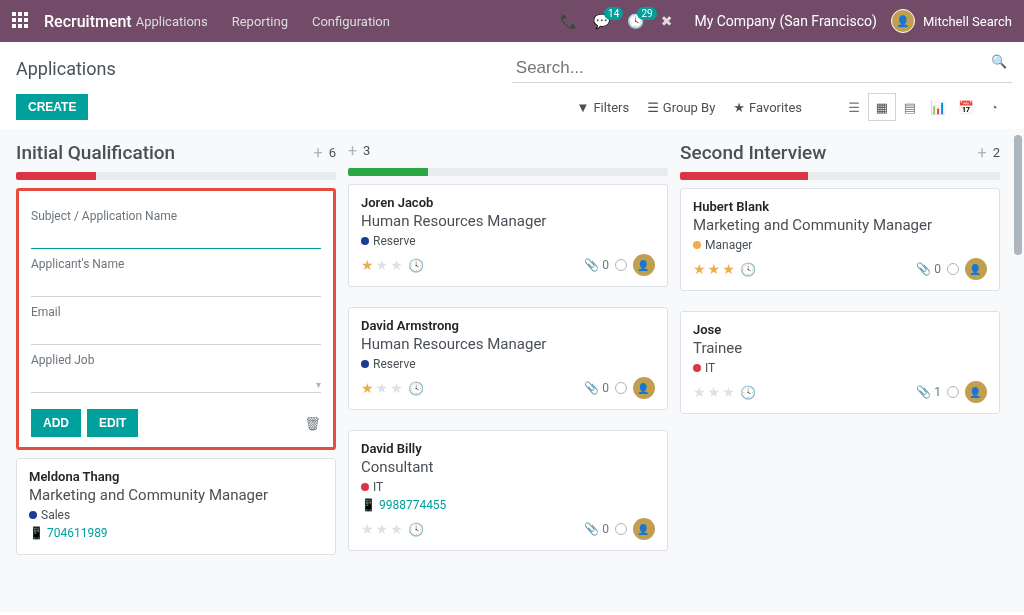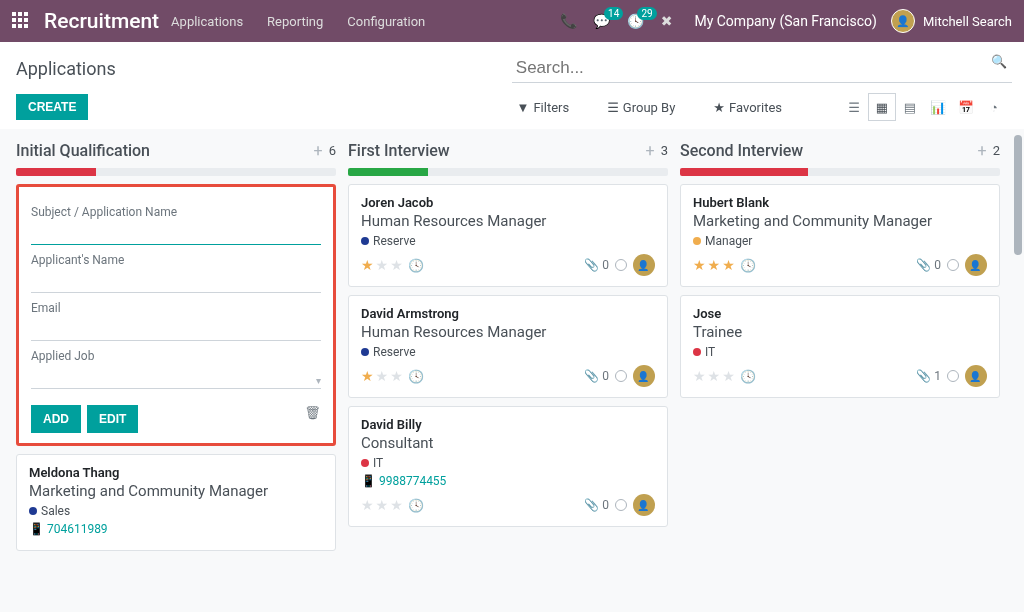--- a/index.html
+++ b/index.html
@@ -2,58 +2,58 @@
 <html><head>
 <meta charset="utf-8">
 <style>
 * { box-sizing: border-box; margin: 0; padding: 0; }
 body { font-family: -apple-system, BlinkMacSystemFont, "Segoe UI", Roboto, sans-serif; font-size: 13px; color: #212529; background: #fff; width: 1024px; height: 615px; overflow: hidden; position: relative; }
 
 
 .topnav { background: #714b67; height: 42px; display: flex; align-items: center; padding: 0 12px; color: #fff; }
 .topnav .apps-icon { width: 18px; height: 18px; display: grid; grid-template-columns: repeat(3,4px); grid-template-rows: repeat(3,4px); gap: 2px; margin-right: 14px; cursor: pointer; }
 .topnav .apps-icon span { background: #fff; }
-.topnav .brand { font-size: 21px; font-weight: 500; margin-right: 12px; }
+.topnav .brand { font-size: 16px; font-weight: 500; margin-right: 4px; }
 .topnav .nav-item { font-size: 13px; margin-right: 24px; color: #ddd; cursor: pointer; }
 .topnav .spacer { flex: 1; }
 .topnav .icon-btn { margin: 0 8px; color: #ddd; cursor: pointer; position: relative; font-size: 14px; }
 .topnav .badge { position: absolute; top: -6px; right: -12px; background: #00a09d; color: #fff; font-size: 10px; padding: 1px 4px; border-radius: 8px; }
 .topnav .company { font-size: 14px; margin: 0 14px; cursor: pointer; }
 .topnav .user { display: flex; align-items: center; gap: 8px; cursor: pointer; }
 .topnav .avatar { width: 24px; height: 24px; border-radius: 50%; background: #c0a050; border: 1px solid #fff; display: flex; align-items: center; justify-content: center; font-size: 11px; }
 
 
 .controlbar { padding: 12px 16px 8px; }
 .controlbar .row1 { display: flex; align-items: center; }
 .controlbar .title { font-size: 18px; color: #495057; }
 .controlbar .search-wrap { flex: 1; display: flex; justify-content: flex-end; }
 .controlbar .search { width: 500px; border: none; border-bottom: 1px solid #ced4da; padding: 4px 24px 4px 4px; font-size: 17px; outline: none; color: #495057; }
 .controlbar .search-icon { margin-left: -20px; color: #6c757d; cursor: pointer; }
-.controlbar .row2 { display: flex; align-items: center; margin-top: 10px; gap: 20px; }
+.controlbar .row2 { display: flex; align-items: center; margin-top: 10px; }
 .create-btn { background: #00a09d; color: #fff; border: none; padding: 6px 12px; font-size: 12px; font-weight: 600; cursor: pointer; }
 .controlbar .row2 .spacer { flex: 1; }
 .filter-btn { color: #495057; font-size: 13px; margin-right: 18px; cursor: pointer; display: inline-flex; align-items: center; gap: 4px; }
 .view-switch { display: flex; gap: 0; margin-left: 20px; }
 .view-switch .v { width: 28px; height: 28px; border: 1px solid transparent; display: flex; align-items: center; justify-content: center; color: #6c757d; cursor: pointer; }
 .view-switch .v.active { border-color: #ced4da; background: #fff; color: #495057; }
 
 
 .kanban-area { padding: 8px 16px; display: flex; gap: 12px; height: calc(100% - 42px - 90px); overflow: hidden; background: #f8f9fa; }
 .kanban-col { width: 320px; flex-shrink: 0; }
 .col-head { display: flex; align-items: center; padding: 4px 0; }
-.col-title { font-size: 16px; color: #495057; font-weight: 500; flex: 1; }
+.col-title { font-size: 19px; color: #495057; font-weight: 500; flex: 1; }
 .col-add { color: #adb5bd; cursor: pointer; font-size: 16px; margin-right: 6px; }
 .col-count { color: #495057; font-size: 13px; }
 .col-prog { display: flex; height: 8px; margin: 4px 0 8px; border-radius: 2px; overflow: hidden; }
 .col-prog .seg { height: 100%; }
 .col-prog .g { background: #28a745; }
 .col-prog .r { background: #dc3545; }
 .col-prog .e { background: #e9ecef; }
 
-.card { background: #fff; border: 1px solid #dee2e6; border-radius: 3px; padding: 10px 12px; margin-bottom: 8px; }
+.card { background: #fff; border: 1px solid #dee2e6; border-radius: 3px; padding: 10px 12px; margin-bottom: 20px; }
 .card .name { font-weight: 600; color: #212529; margin-bottom: 2px; font-size: 13px; }
 .card .role { color: #495057; font-size: 15px; margin-bottom: 4px; }
 .card .tag { font-size: 12px; color: #495057; display: flex; align-items: center; gap: 4px; margin-bottom: 4px; }
 .card .dot { width: 8px; height: 8px; border-radius: 50%; display: inline-block; }
 .card .phone { color: #00a09d; font-size: 12px; margin-bottom: 4px; }
 .card .footer { display: flex; align-items: center; margin-top: 6px; }
 .stars { display: flex; gap: 2px; }
 .star { color: #dee2e6; font-size: 14px; }
 .star.on { color: #f0ad4e; }
 .clock { color: #adb5bd; margin-left: 6px; font-size: 13px; }
@@ -64,21 +64,21 @@
 .status-circle { width: 12px; height: 12px; border: 1px solid #adb5bd; border-radius: 50%; margin: 0 6px; }
 .mini-avatar { width: 22px; height: 22px; border-radius: 50%; background: #c0a050; display: flex; align-items: center; justify-content: center; font-size: 10px; color: #fff; }
 
 
 .quick-create { background: #fff; border: 3px solid #e74c3c; border-radius: 3px; padding: 10px 12px; margin-bottom: 8px; }
 .quick-create label { font-size: 12px; color: #6c757d; display: block; margin-top: 8px; margin-bottom: 2px; }
 .quick-create input { width: 100%; border: none; border-bottom: 1px solid #ced4da; padding: 3px 0 5px; font-size: 13px; outline: none; }
 .quick-create input.focused { border-bottom: 1px solid #00a09d; }
 .quick-create .job-select { width: 100%; border-bottom: 1px solid #ced4da; padding: 3px 0 20px; position: relative; }
 .quick-create .job-select::after { content: "▾"; position: absolute; right: 0; bottom: 2px; color: #adb5bd; font-size: 10px; }
-.quick-create .actions { display: flex; align-items: flex-start; margin-top: 16px; gap: 6px; }
+.quick-create .actions { display: flex; align-items: center; margin-top: 16px; gap: 6px; }
 .quick-create .btn { background: #00a09d; color: #fff; border: none; padding: 7px 12px; font-size: 12px; font-weight: 600; cursor: pointer; }
 .quick-create .trash { margin-left: auto; color: #6c757d; cursor: pointer; }
 
 .scrollbar { position: absolute; right: 2px; top: 135px; bottom: 10px; width: 8px; background: transparent; }
 .scrollbar .thumb { width: 100%; height: 120px; background: #adb5bd; border-radius: 4px; }
 </style>
 </head>
 <body>
 
 <div class="topnav">
@@ -161,21 +161,20 @@
       </div></div>
       <div class="card">
         <div class="name">Meldona Thang</div>
       <div class="role">Marketing and Community Manager</div>
       <div class="tag"><span class="dot" style="background:#1f3a93"></span>Sales</div>
         <div class="phone">📱 704611989</div>
       </div>
     </div>
     <div class="kanban-col">
       <div class="col-head">
-        <span class="col-title">First Interview</span>
     <span class="col-add">+</span>
     <span class="col-count">3</span>
       </div>
       <div class="col-prog">
         <div class="seg g" style="width: 25%;"></div>
         <div class="seg e" style="width: 75%;"></div>
       </div>
       <div class="card">
         <div class="name">Joren Jacob</div>
       <div class="role">Human Resources Manager</div>

